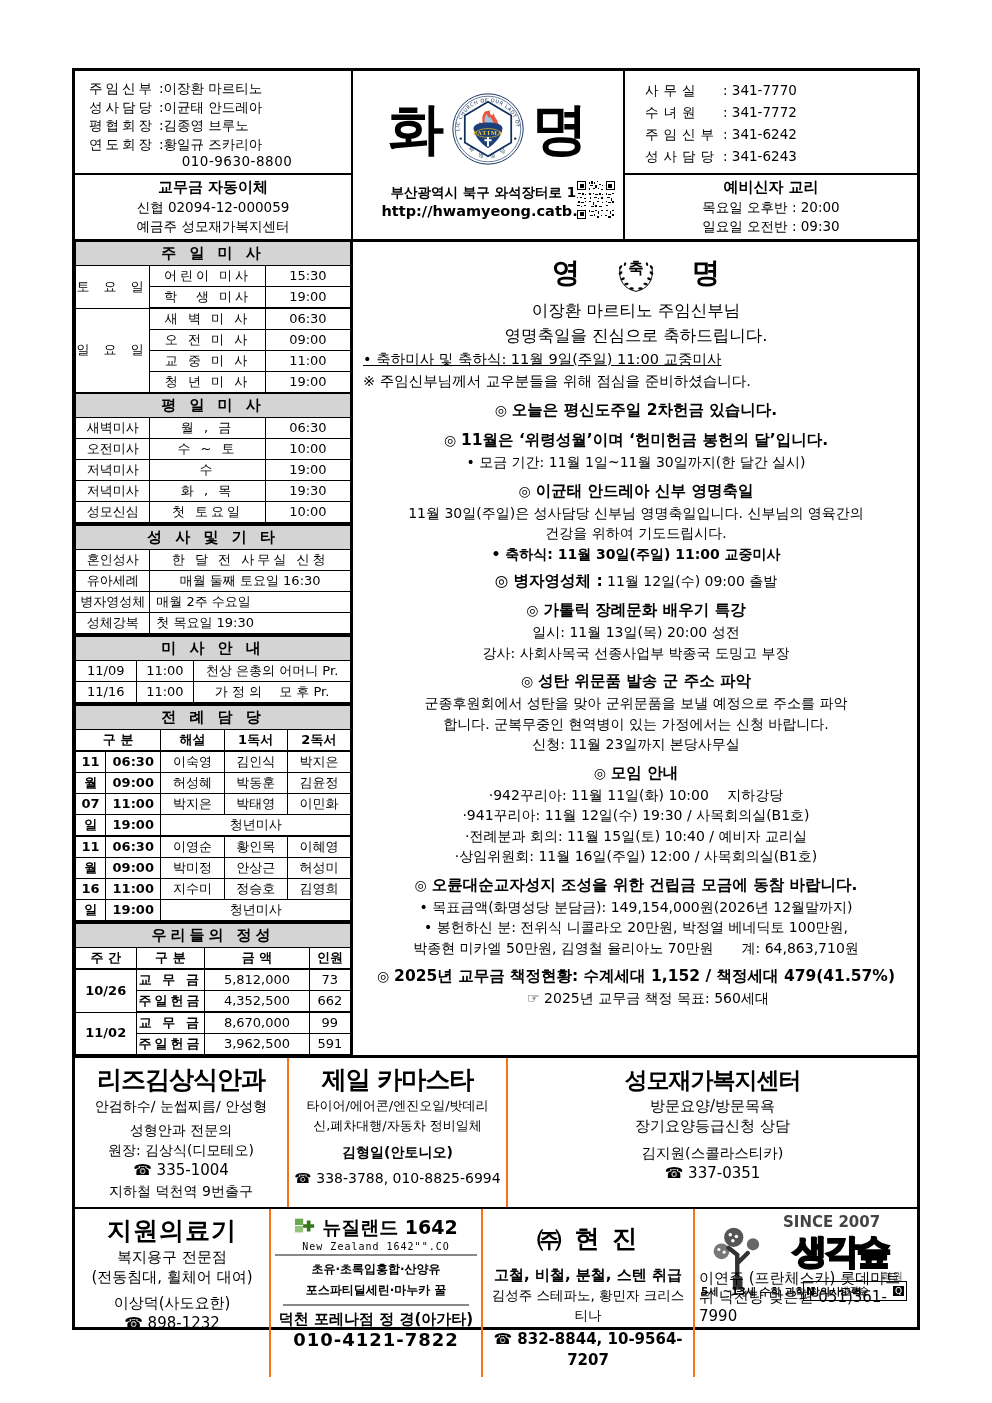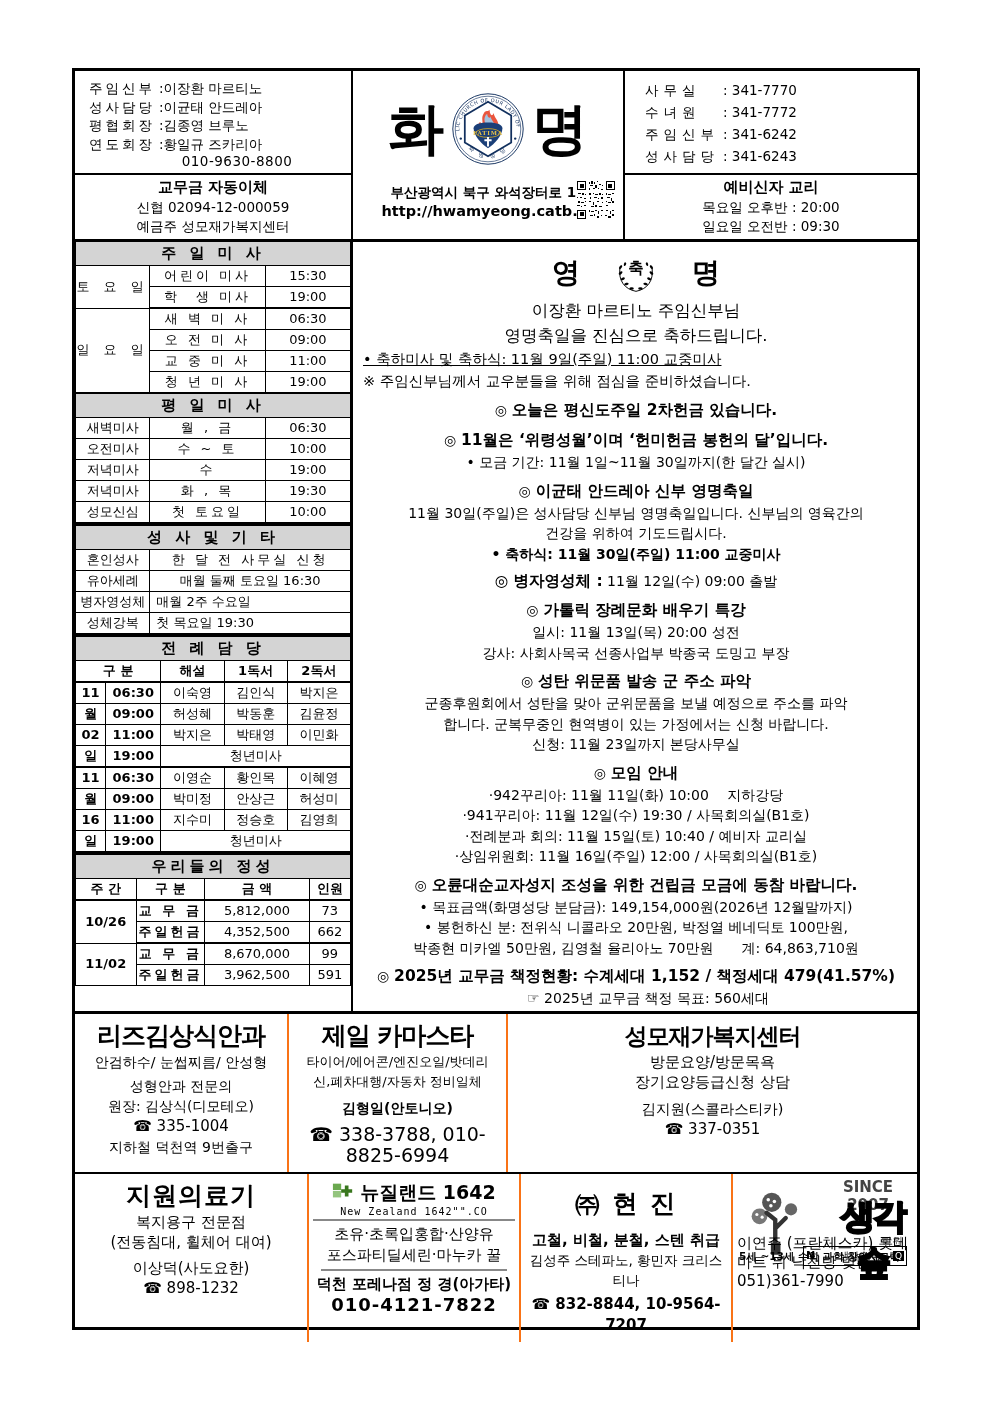--- a/index.html
+++ b/index.html
@@ -78,33 +78,33 @@
   
   .ads { border-top: 0; }
   .ad-row { display: flex; border-bottom: 2px solid #000; }
   .ad-row:last-child { border-bottom: none; }
   .ad { border-right: 2px solid #f97316; padding: 6px 4px; text-align: center; overflow: hidden; }
   .ad:last-child { border-right: none; }
   .ad-r1 .a1 { width: 214px; }
   .ad-r1 .a2 { width: 212px; }
   .ad-r1 .a3 { width: 219px; }
   .ad-r1 .a4 { flex: 1; }
-  .ad-r2 .b1 { width: 234px; }
+  .ad-r2 .b1 { width: 196px; }
   .ad-r2 .b2 { width: 212px; }
   .ad-r2 .b3 { width: 212px; }
   .ad-r2 .b4 { flex: 1; }
   .ad-title { font-size: 25px; font-weight: bold; line-height: 32px; letter-spacing: -1px; }
   .ad-line { font-size: 14px; line-height: 20px; }
   .ad-line-b { font-size: 14px; line-height: 20px; font-weight: bold; }
   .ad-tel { font-size: 15px; line-height: 21px; }
   .ital { font-style: italic; font-family: "DejaVu Serif", serif; }
   .nz-head { display: flex; align-items: center; justify-content: center; gap: 6px; }
   .nz-title { font-size: 19px; font-weight: bold; }
   .nz-sub { font-size: 10px; font-family: "DejaVu Sans Mono", monospace; letter-spacing: 1px; border-bottom: 2px solid #888; padding-bottom: 2px; margin-bottom: 3px;}
-  .nz-prod { font-size: 15px; font-weight: normal; line-height: 21px; }
+  .nz-prod { font-size: 12px; font-weight: bold; line-height: 21px; }
   .nz-div { border-top: 2px solid #888; margin: 3px 8px; }
   .sg-wrap { position: relative; height: 118px; }
   .since { position: absolute; left: 86px; top: 2px; font-size: 15px; font-weight: bold; color: #444; font-family: "DejaVu Sans", sans-serif; }
   .sg-logo { position: absolute; left: 96px; top: 18px; font-size: 34px; font-weight: bold; letter-spacing: -2px;
              -webkit-text-stroke: 2.5px #000; color: #fff; }
   .sg-hak { position: absolute; right: 12px; top: 58px; font-size: 11px; color: #555; }
   .sg-l1 { position: absolute; left: 4px; top: 74px; font-size: 10.5px; font-weight: bold; }
   .sg-box { position: absolute; right: 8px; top: 70px; width: 104px; height: 20px; border: 1.5px solid #000; font-size: 10px; display:flex; align-items:center; justify-content: space-between; padding: 0 2px; }
   .sg-l2 { position: absolute; left: 2px; bottom: 4px; font-size: 15px; width: 100%; text-align: left; }
   .tree { position: absolute; left: 8px; top: 14px; }
@@ -354,20 +354,42 @@
               <td>병자영성체</td>
               <td style="text-align:left;padding-left:6px">매월 2주 수요일</td>
             </tr>
         <tr>
               <td class="thick-b">성체강복</td>
               <td class="thick-b" style="text-align:left;padding-left:6px">첫 목요일 19:30</td>
             </tr>
       </tbody>
         </table>
 
+      <table class="grid">
+        <colgroup>
+            <col style="width:22%">
+            <col style="width:21%">
+            <col style="width:57%">
+          </colgroup>
+        <tbody>
+            <tr>
+              <td colspan="3" class="sec-title">미 사 안 내</td>
+            </tr>
+        <tr>
+              <td>11/09</td>
+              <td>11:00</td>
+              <td>천상 은총의 어머니 Pr.</td>
+            </tr>
+        <tr>
+              <td class="thick-b">11/16</td>
+              <td class="thick-b">11:00</td>
+              <td class="thick-b">가 정 의 　모 후 Pr.</td>
+            </tr>
+      </tbody>
+        </table>
 
       <table class="grid">
         <colgroup>
             <col style="width:11%">
             <col style="width:20%">
             <col style="width:23%">
             <col style="width:23%">
             <col style="width:23%">
           </colgroup>
         <tbody>
@@ -388,21 +410,21 @@
               <td style="border-top:2px solid #000">박지은</td>
             </tr>
         <tr>
               <td style="font-weight:bold">월</td>
               <td style="font-weight:bold">09:00</td>
               <td>허성혜</td>
               <td>박동훈</td>
               <td>김윤정</td>
             </tr>
         <tr>
-              <td style="font-weight:bold">02</td>
+              <td style="font-weight:bold">07</td>
               <td style="font-weight:bold">11:00</td>
               <td>박지은</td>
               <td>박태영</td>
               <td>이민화</td>
             </tr>
         <tr>
               <td style="font-weight:bold" class="thick-b">일</td>
               <td style="font-weight:bold" class="thick-b">19:00</td>
               <td colspan="3" class="thick-b">청년미사</td>
             </tr>
@@ -577,21 +599,21 @@
         <div class="ad-tel">☎ 335-1004</div>
         <div class="ad-line">지하철 덕천역 9번출구</div>
       </div>
 
 
       <div class="ad a3">
         <div class="ad-title">제일 카마스타</div>
         <div class="ad-line" style="font-size:13px">타이어/에어콘/엔진오일/밧데리</div>
         <div class="ad-line" style="font-size:13px">신,폐차대행/자동차 정비일체</div>
         <div class="ad-line-b" style="margin-top:6px">김형일(안토니오)</div>
-        <div class="ad-tel" style="margin-top:6px;font-size:19px">☎ 338-3788, 010-8825-6994</div>
+        <div class="ad-tel" style="margin-top:6px;font-size:14px">☎ 338-3788, 010-8825-6994</div>
       </div>
 
       <div class="ad a4">
         <div class="ad-title" style="font-size:23px">성모재가복지센터</div>
         <div class="ad-line" style="font-size:15px">방문요양/방문목욕</div>
         <div class="ad-line" style="font-size:15px">장기요양등급신청 상담</div>
         <div class="ad-line" style="margin-top:7px;font-size:14.5px">김지원(스콜라스티카)</div>
         <div class="ad-tel">☎ 337-0351</div>
       </div>
     </div>

